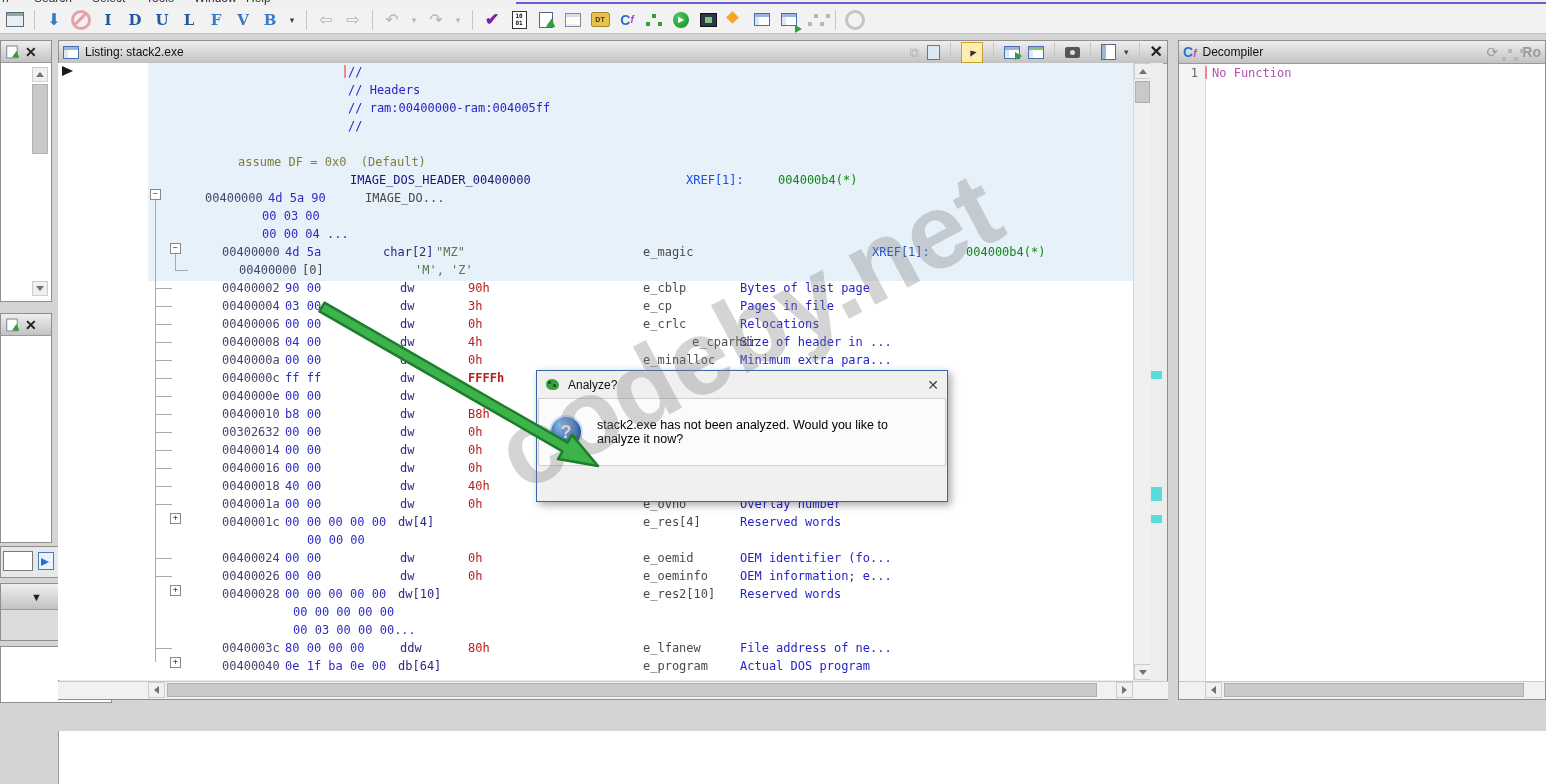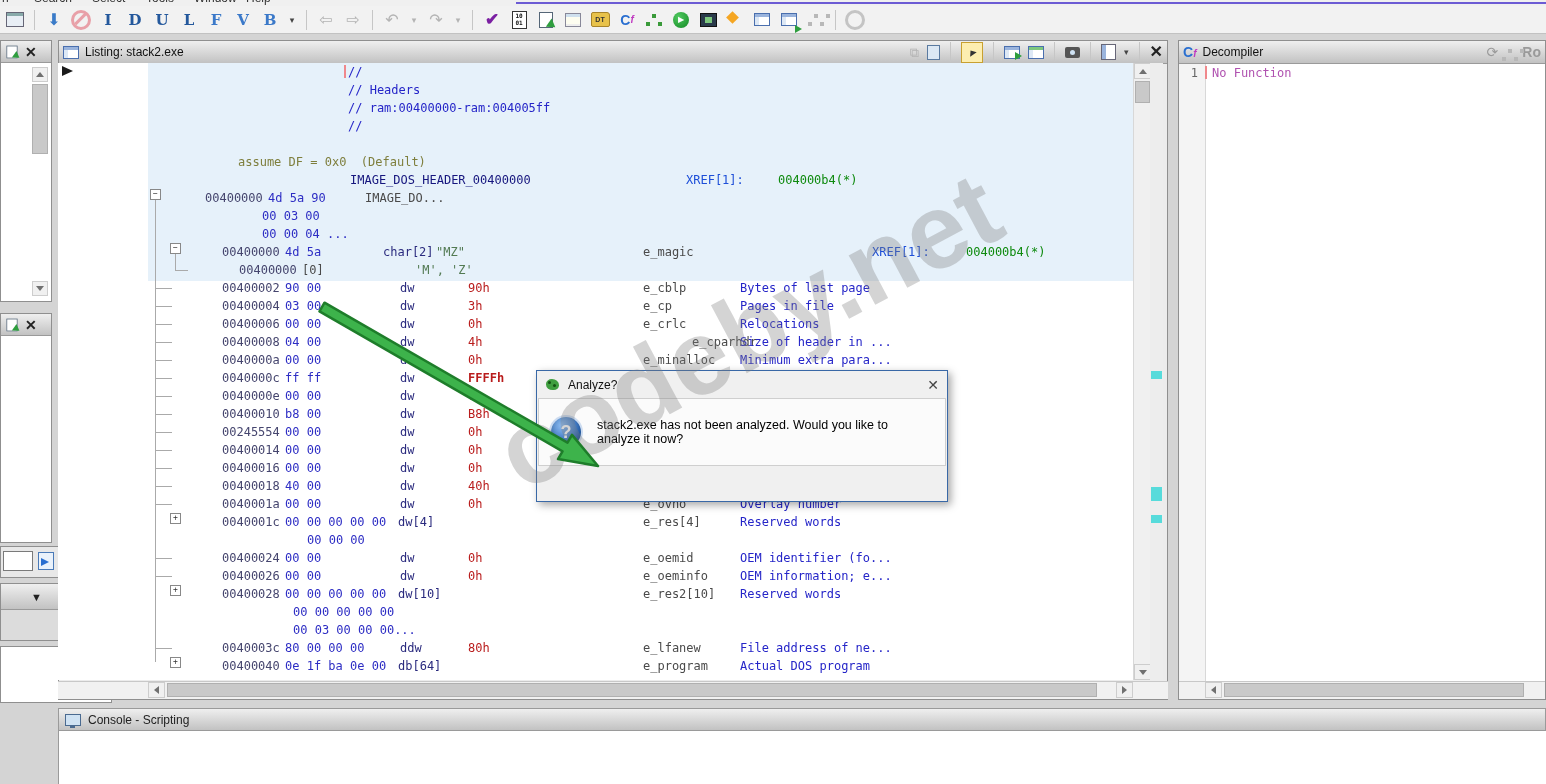--- a/index.html
+++ b/index.html
@@ -388,21 +388,21 @@
       <span class="sg sg-a" style="left: 222px; top: 389px;">0040000e</span>
       <span class="sg sg-b" style="left: 285px; top: 389px;">00 00</span>
       <span class="sg sg-m" style="left: 400px; top: 389px;">dw</span>
       <span class="sg sg-v" style="left: 468px; top: 389px;">0h</span>
       <div class="tick" style="left: 156px; width: 16px; top: 396px;"></div>
       <span class="sg sg-a" style="left: 222px; top: 407px;">00400010</span>
       <span class="sg sg-b" style="left: 285px; top: 407px;">b8 00</span>
       <span class="sg sg-m" style="left: 400px; top: 407px;">dw</span>
       <span class="sg sg-v" style="left: 468px; top: 407px;">B8h</span>
       <div class="tick" style="left: 156px; width: 16px; top: 414px;"></div>
-      <span class="sg sg-a" style="left: 222px; top: 425px;">00245554</span>
+      <span class="sg sg-a" style="left: 222px; top: 425px;">00302632</span>
       <span class="sg sg-b" style="left: 285px; top: 425px;">00 00</span>
       <span class="sg sg-m" style="left: 400px; top: 425px;">dw</span>
       <span class="sg sg-v" style="left: 468px; top: 425px;">0h</span>
       <div class="tick" style="left: 156px; width: 16px; top: 432px;"></div>
       <span class="sg sg-a" style="left: 222px; top: 443px;">00400014</span>
       <span class="sg sg-b" style="left: 285px; top: 443px;">00 00</span>
       <span class="sg sg-m" style="left: 400px; top: 443px;">dw</span>
       <span class="sg sg-v" style="left: 468px; top: 443px;">0h</span>
       <div class="tick" style="left: 156px; width: 16px; top: 450px;"></div>
       <span class="sg sg-a" style="left: 222px; top: 461px;">00400016</span>
@@ -509,24 +509,20 @@
       <div class="sbtn" style="left:26px;top:0;width:17px;height:16px;">
           <div class="tri lf"></div>
         </div>
       <div class="thumb" style="left:45px;top:1px;width:300px;height:14px;"></div>
     </div>
   </div>
   <div id="decomp-num">1</div>
   <div id="decomp-cursor"></div>
   <div id="decomp-text">No Function</div>
 
-  <div id="console-hd">
-    <div class="monitor"></div>
-    <span>Console - Scripting</span>
-  </div>
   <div id="console-body"></div>
 
   <div id="dialog">
     <div id="dlg-title">
       <div class="dragon">
           <i></i>
         </div>
       <span class="t">Analyze?</span>
       <span id="dlg-close">✕</span>
     </div>

